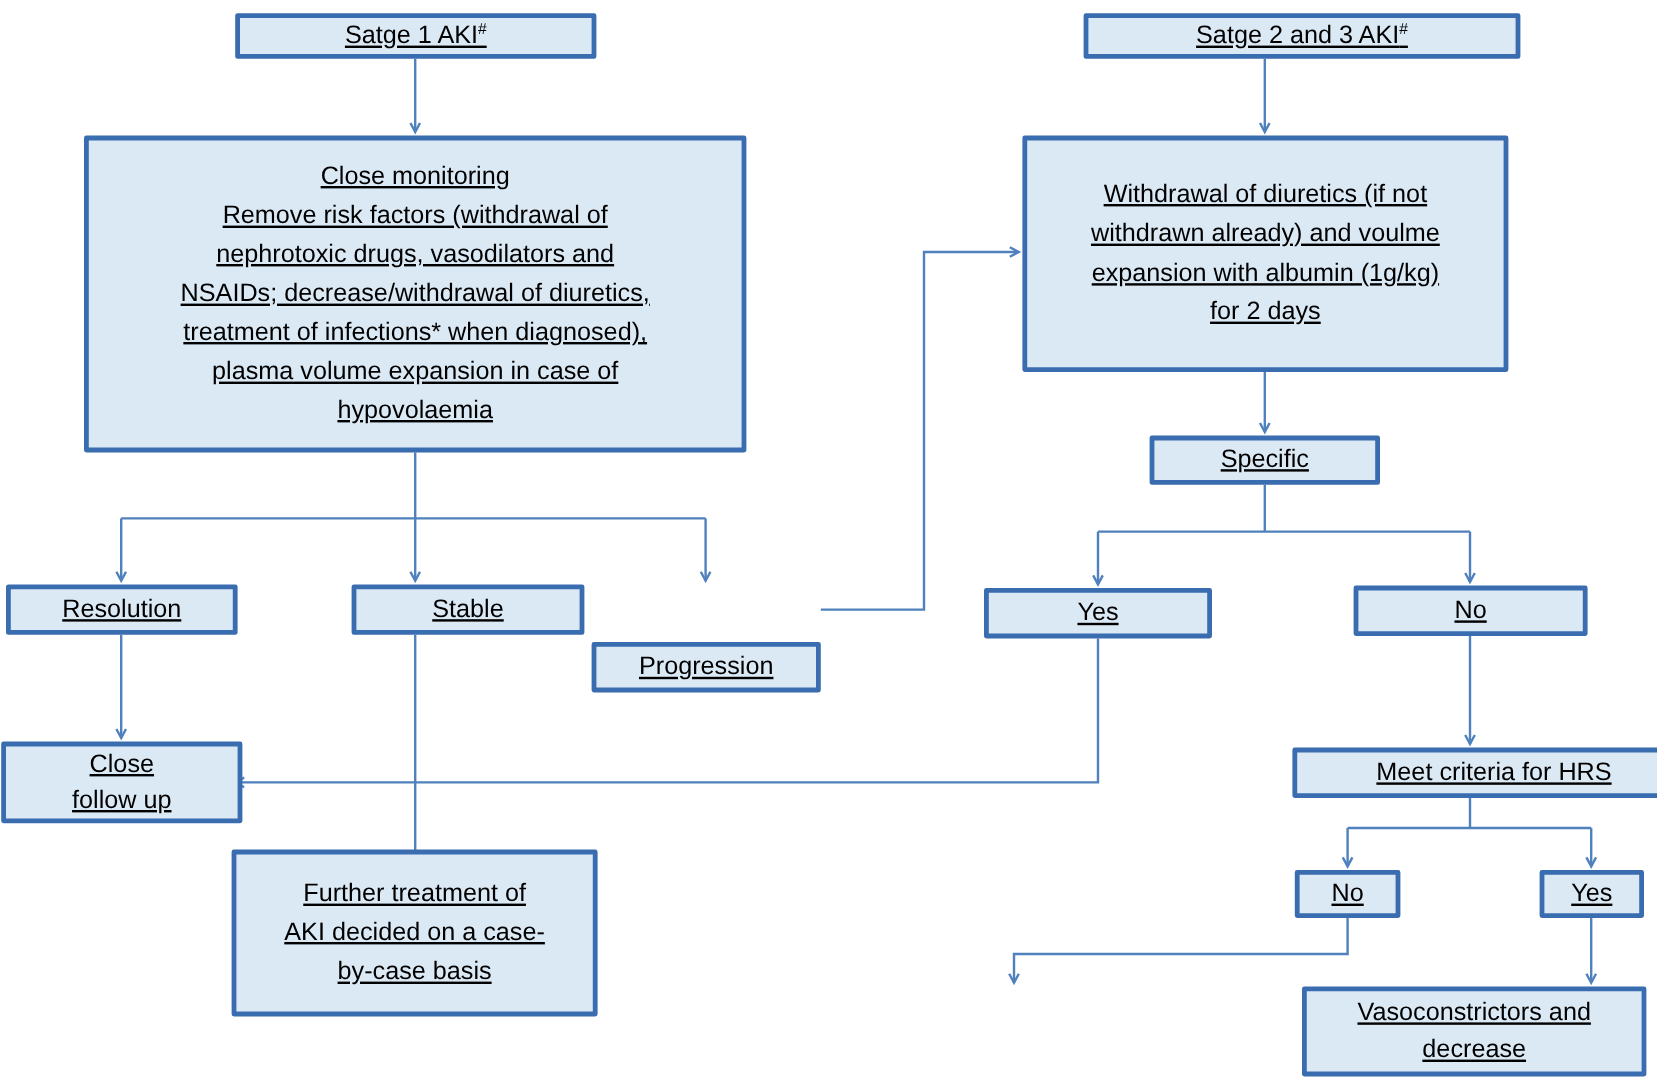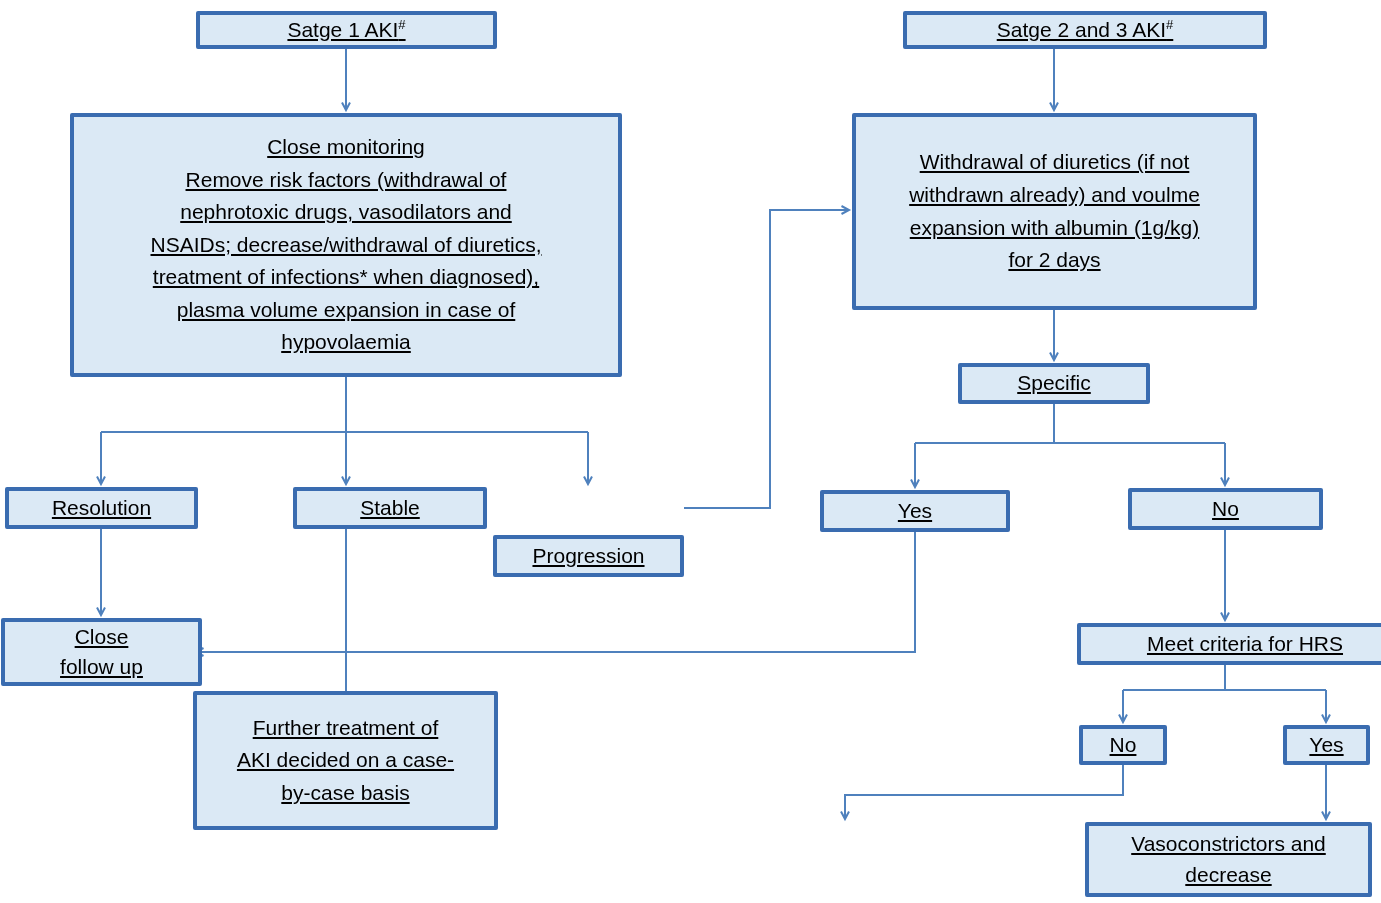--- a/index.html
+++ b/index.html
@@ -140,21 +140,21 @@
 
   <div class="node" style="left:1128px;top:488px;width:195px;height:42px;">
     <span class="txt">No</span>
   </div>
 
   <div class="node" style="left:1px;top:618px;width:201px;height:68px;line-height:1.45;">
     <span class="txt">Close
 follow up</span>
   </div>
 
-  <div class="node" style="left:193px;top:691px;width:305px;height:139px;">
+  <div class="node" style="left:193px;top:708px;width:305px;height:139px;">
     <span class="txt">Further treatment of
 AKI decided on a case-
 by-case basis</span>
   </div>
 
   <div class="node" style="left:1077px;top:623px;width:336px;height:42px;">
     <span class="txt">Meet criteria for HRS</span>
   </div>
 
   <div class="node" style="left:1079px;top:725px;width:88px;height:40px;">

